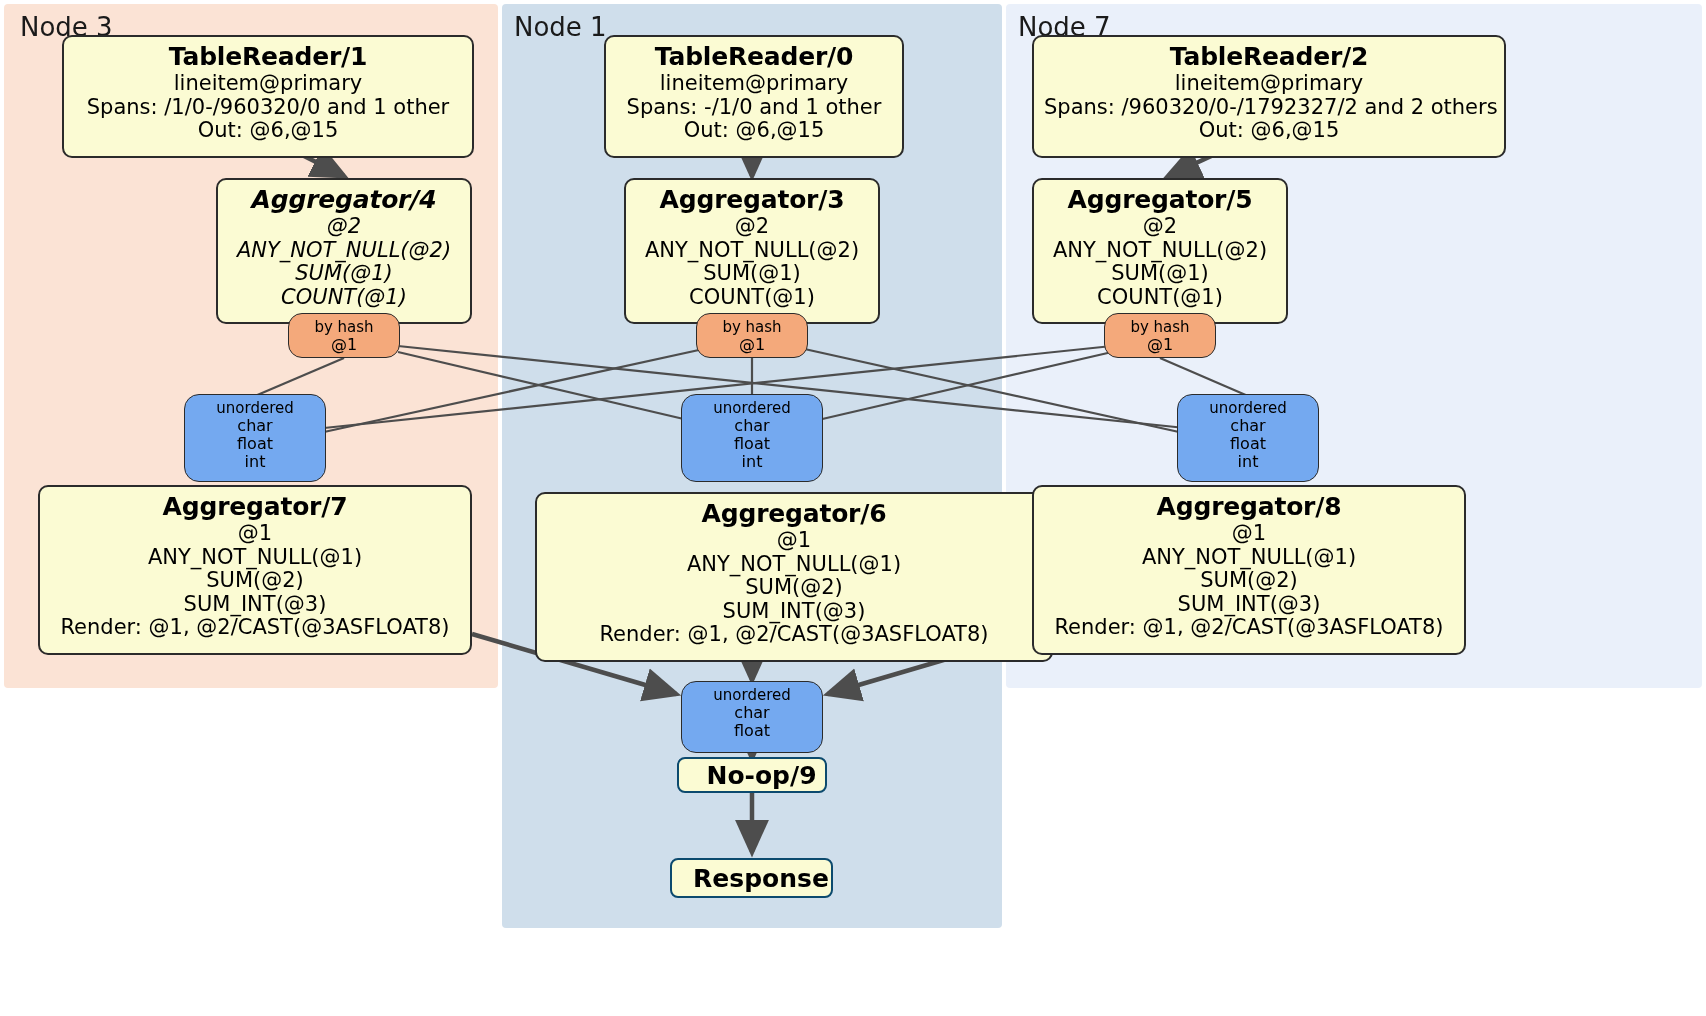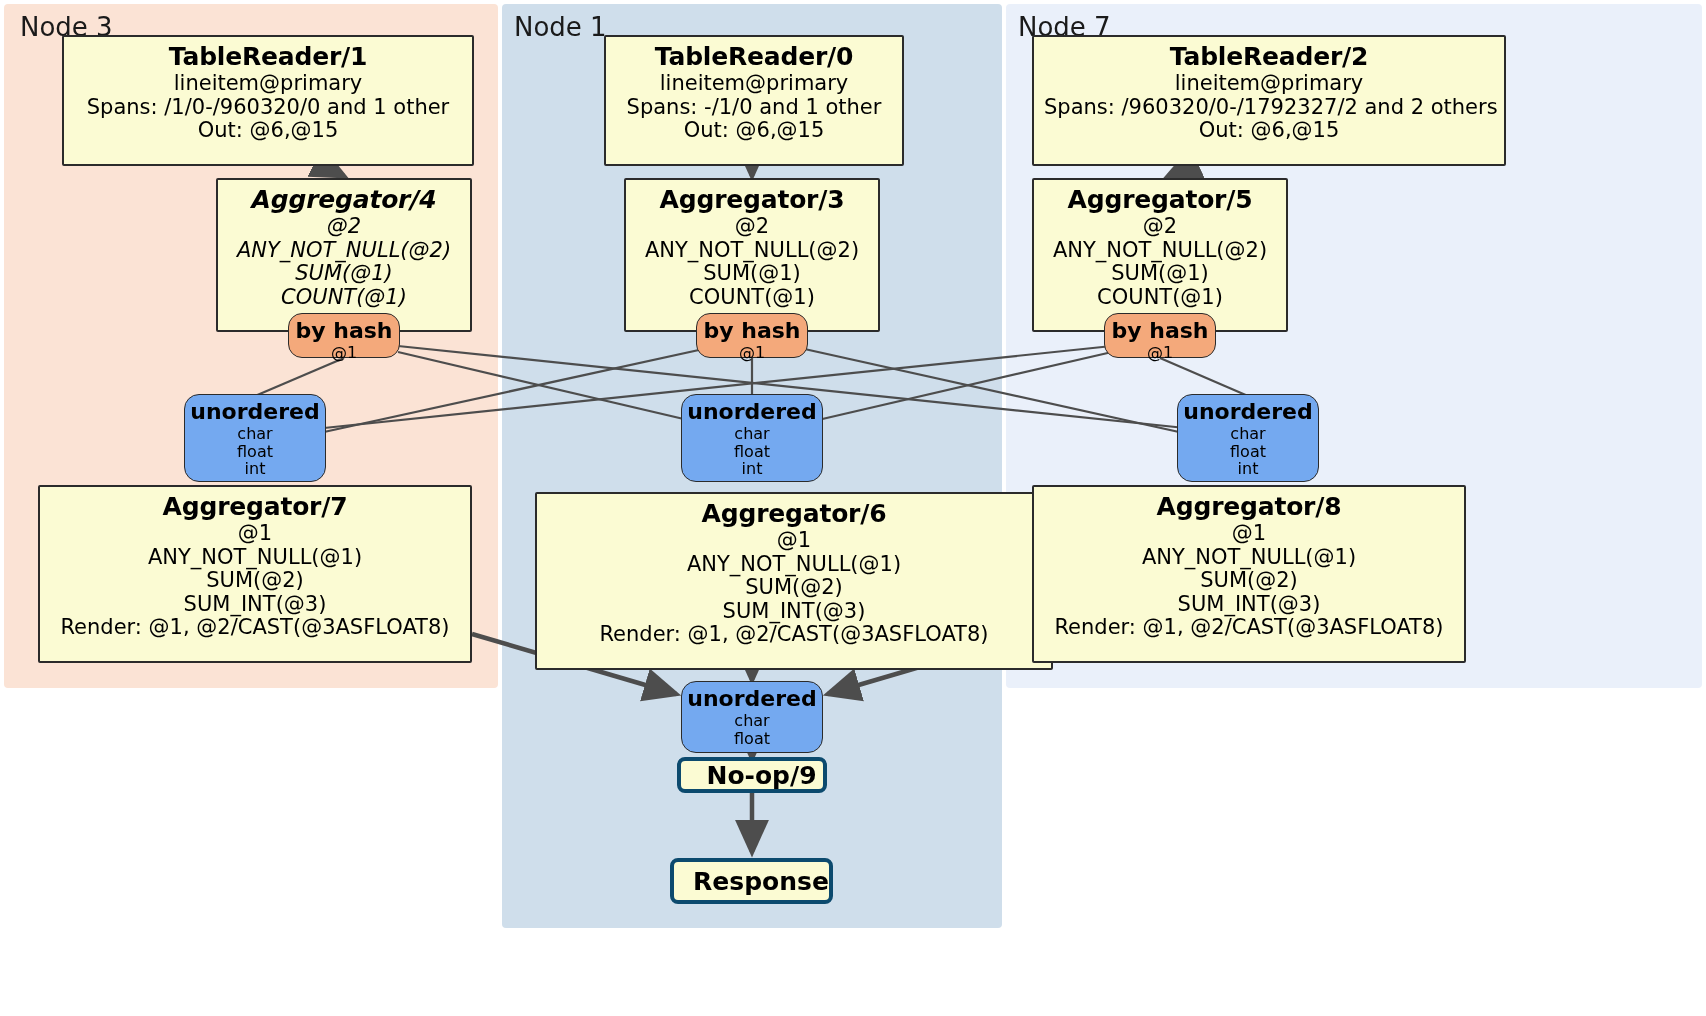--- a/index.html
+++ b/index.html
@@ -38,24 +38,24 @@
     width: 1706px;
     height: 1016px;
     pointer-events: none;
   }
   
   .proc {
     position: absolute;
     box-sizing: border-box;
     background: #fbfbd3;
     border: 2px solid #2b2b2b;
-    border-radius: 2px;
+    border-radius: 10px;
     text-align: center;
     color: #000;
-    padding: 6px 10px 21px 10px;
+    padding: 6px 10px 13px 10px;
     line-height: 1.12;
   }
   .proc .ttl {
     font-weight: bold;
     font-size: 25px;
     letter-spacing: -0.2px;
     display: block;
     margin-bottom: 1px;
   }
   .proc .ln {
@@ -76,32 +76,32 @@
   .router.hash {
     background: #f4a97b;
     border-radius: 14px;
   }
   .router.unord {
     background: #74a9f0;
     border-radius: 15px;
   }
   .router .rttl {
     display: block;
-    font-weight: bold;
-    font-size: 22px;
+    font-weight: normal;
+    font-size: 15px;
   }
   .router .rln {
     display: block;
     font-size: 16px;
   }
   .small-proc {
     position: absolute;
     box-sizing: border-box;
     background: #fbfbd3;
-    border: 4px solid #0c4a6e;
+    border: 2px solid #0c4a6e;
     border-radius: 8px;
     text-align: center;
     display: flex;
     align-items: center;
     justify-content: center;
     font-weight: bold;
     font-size: 25px;
     color: #000;
     padding-left: 19px;
   }
@@ -264,15 +264,15 @@
   </div>
 
   <div class="router unord z-top" style="left:681px; top:681px; width:142px; height:72px;">
     <span class="rttl">unordered</span>
     <span class="rln">char</span>
     <span class="rln">float</span>
   </div>
 
   <div class="small-proc z-top" style="left:677px; top:757px; width:150px; height:36px;">No-op/9</div>
 
-  <div class="small-proc z-top" style="left:670px; top:858px; width:163px; height:46px;">Response</div>
+  <div class="small-proc z-top" style="left:670px; top:858px; width:163px; height:40px;">Response</div>
 
 </div>
 
 </body></html>

